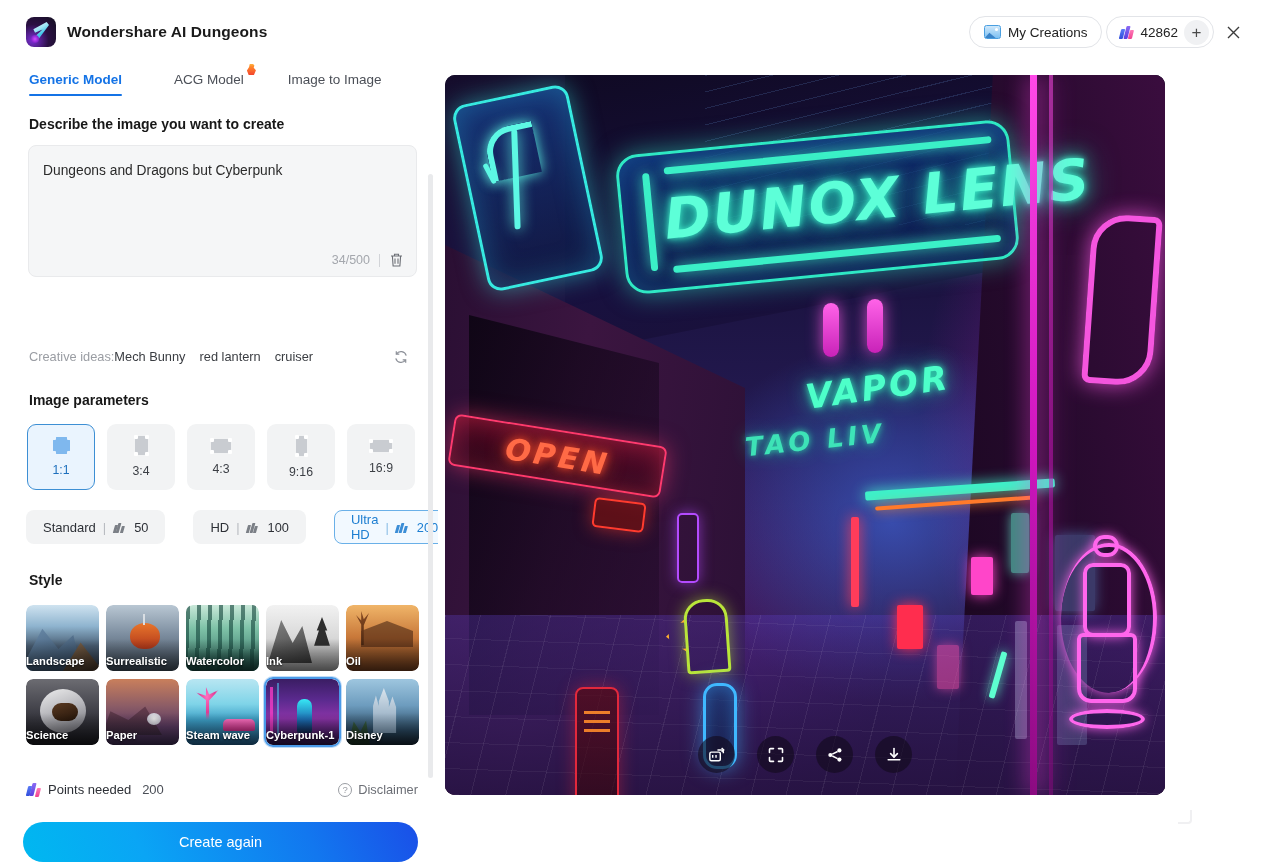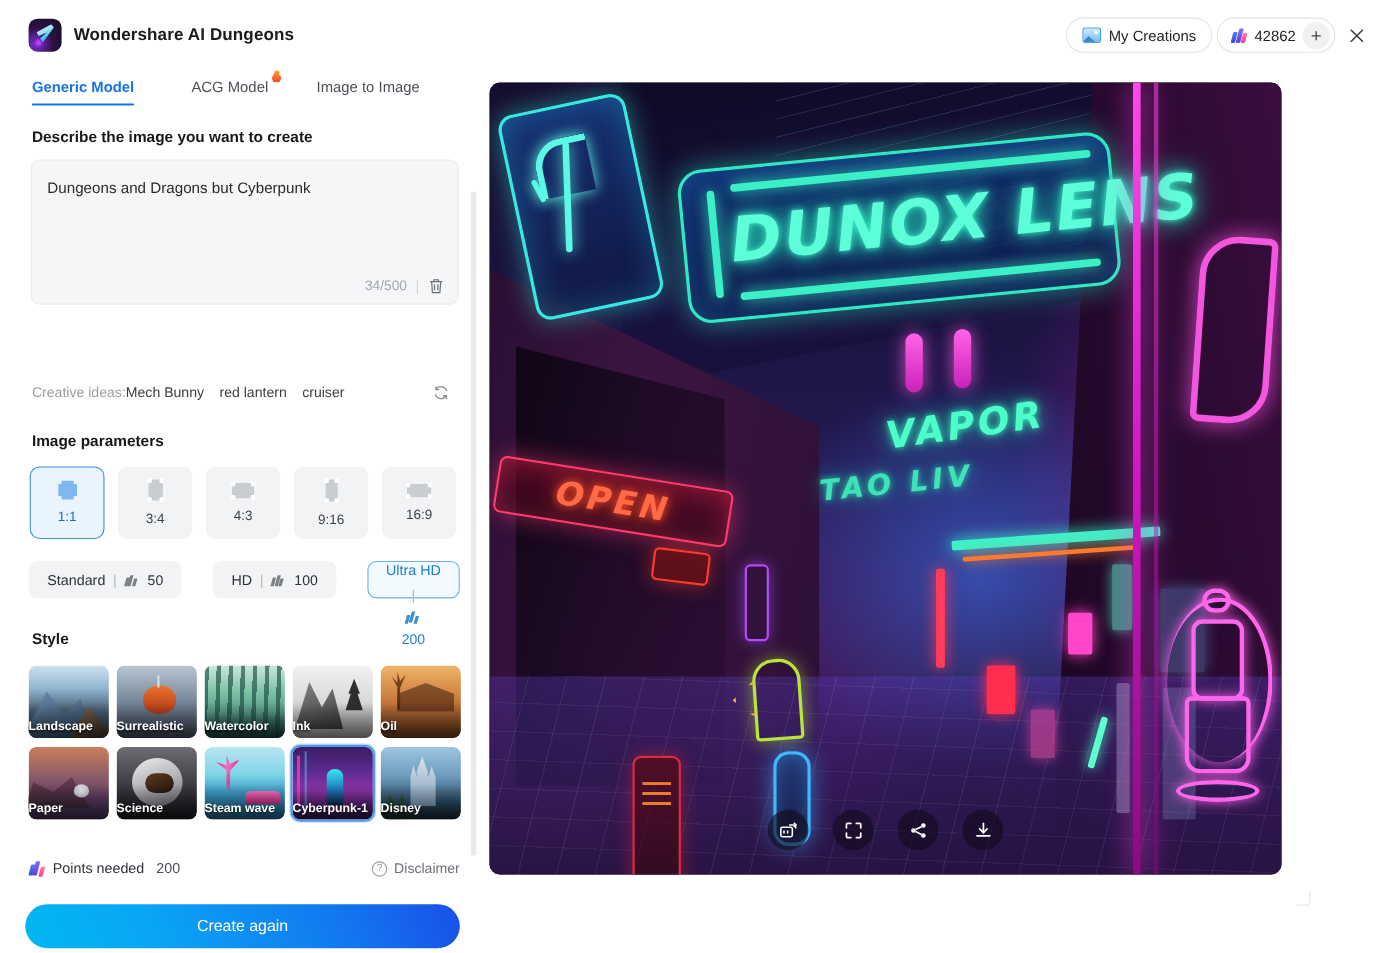--- a/index.html
+++ b/index.html
@@ -192,21 +192,21 @@
 
   .quality-row {
     position: absolute; left: 26px; top: 446px;
     display: flex; gap: 28px; align-items: center;
   }
   .quality-btn {
     height: 34px; border-radius: 8px; background: #f2f3f4;
     border: 1px solid transparent; display: flex; align-items: center;
     padding: 0 16px; gap: 7px; cursor: pointer;
   }
-  .quality-btn.active { background: #f2f9ff; border-color: #6ab0e8; flex-direction: column; }
+  .quality-btn.active { background: #f2f9ff; border-color: #6ab0e8; }
   .q-name { font-size: 13px; color: #2d3036; }
   .quality-btn.active .q-name { color: #1d7ed1; }
   .q-sep { font-size: 13px; color: #b8bbc0; }
   .quality-btn.active .q-sep { color: #8dbfe6; }
   .q-pts { font-size: 12.8px; color: #2d3036; }
   .quality-btn.active .q-pts { color: #1d7ed1; }
   .mini-credit { width: 14px; height: 11px; position: relative; flex: 0 0 auto; }
   .mini-credit i {
     position: absolute; bottom: 0; width: 2.6px; background: #7b7f86;
     border-radius: .5px; transform: skewX(-16deg); display: block;
@@ -801,26 +801,26 @@
       </div>
       <div class="style-card">
         <span class="style-thumb th-ink"></span>
         <span class="style-name">Ink</span>
       </div>
       <div class="style-card">
         <span class="style-thumb th-oil"></span>
         <span class="style-name">Oil</span>
       </div>
       <div class="style-card">
+        <span class="style-thumb th-science"></span>
+        <span class="style-name">Science</span>
+      </div>
+      <div class="style-card">
         <span class="style-thumb th-paper"></span>
         <span class="style-name">Paper</span>
-      </div>
-      <div class="style-card">
-        <span class="style-thumb th-science"></span>
-        <span class="style-name">Science</span>
       </div>
       <div class="style-card">
         <span class="style-thumb th-steam"></span>
         <span class="style-name">Steam wave</span>
       </div>
       <div class="style-card selected">
         <span class="style-thumb th-cyber"></span>
         <span class="style-name">Cyberpunk-1</span>
       </div>
       <div class="style-card">

